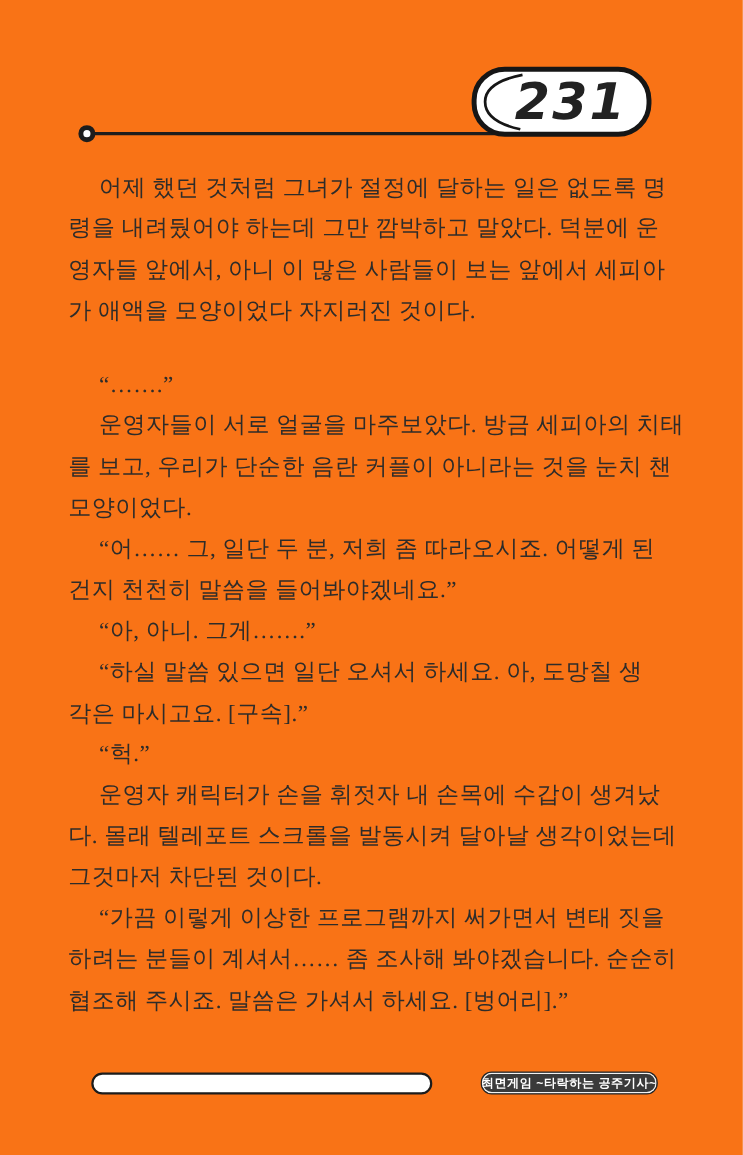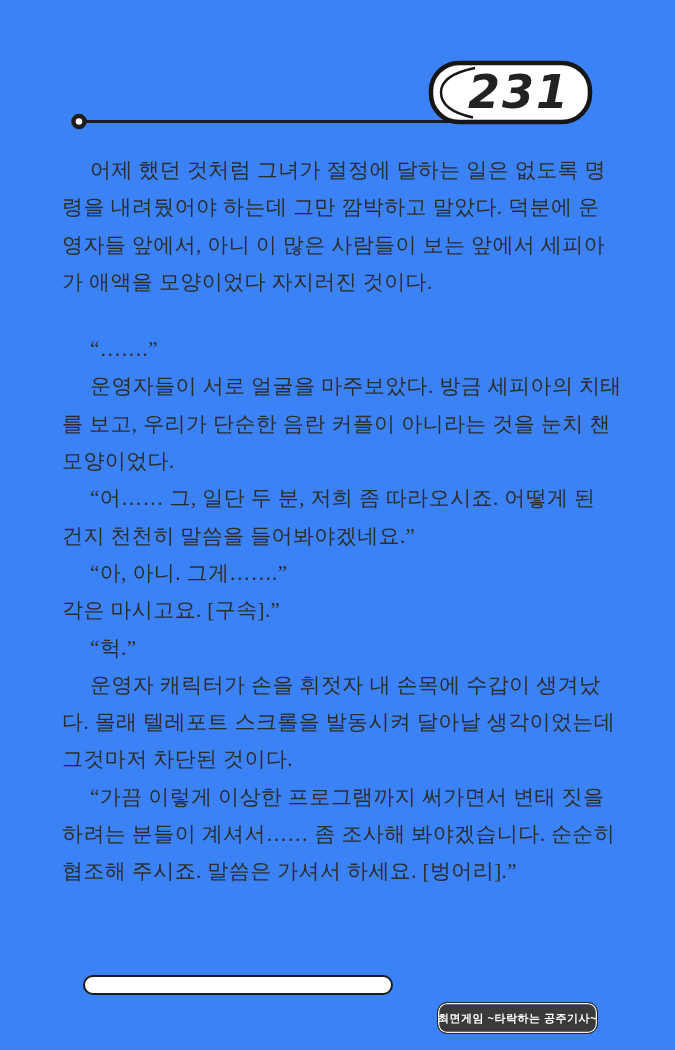--- a/index.html
+++ b/index.html
@@ -4,21 +4,21 @@
 <style>
   html, body { margin: 0; padding: 0; }
   body {
     width: 675px; height: 1050px;
     background: #f2f2f0;
     font-family: "Liberation Serif", "DejaVu Serif", serif;
   }
   .page {
     position: relative;
     width: 675px; height: 1050px;
-    background: #3b82f6;
+    background: #f97316;
     overflow: hidden;
   }
   .header-svg {
     position: absolute; top: 0; left: 0;
   }
   .page-num {
     font-family: "DejaVu Sans", "Liberation Sans", sans-serif;
     font-weight: bold;
     font-style: italic;
     letter-spacing: 2px;
@@ -41,33 +41,32 @@
     left: 83px; top: 975px;
     width: 310px; height: 20px;
     box-sizing: border-box;
     border: 2.5px solid #1c1c1c;
     border-radius: 11px;
     background: #ffffff;
   }
   .series-badge {
     position: absolute;
     left: 437px; top: 974px;
-    width: 161px; height: 32px;
+    width: 161px; height: 21px;
     box-sizing: border-box;
     background: #3a3a3a;
     border: 1.5px solid #262626;
     border-radius: 10px;
     box-shadow: inset 0 0 0 1.3px #f2f2f2;
     display: flex; align-items: center; justify-content: center;
     color: #ffffff;
     font-family: "Liberation Sans", "DejaVu Sans", sans-serif;
     font-size: 11px;
     font-weight: bold;
     letter-spacing: 0.5px;
-    margin-top: 28px;
   }
 </style>
 </head>
 <body>
 
 <div class="page">
 
   <svg class="header-svg" width="675" height="150" viewBox="0 0 675 150">
     <line x1="84" y1="121.5" x2="470" y2="121.5" stroke="#1d1d1d" stroke-width="3"></line>
     <circle cx="79" cy="121.5" r="5.5" fill="#ffffff" stroke="#1d1d1d" stroke-width="4.5"></circle>
@@ -82,20 +81,21 @@
       <div class="line"><span>영자들 앞에서, 아니 이 많은 사람들이 보는 앞에서 세피아</span></div>
       <div class="line"><span>가 애액을 모양이었다 자지러진 것이다.</span></div>
       <div class="line blank"></div>
       <div class="line indent"><span>“…….”</span></div>
       <div class="line indent"><span>운영자들이 서로 얼굴을 마주보았다. 방금 세피아의 치태</span></div>
       <div class="line"><span>를 보고, 우리가 단순한 음란 커플이 아니라는 것을 눈치 챈</span></div>
       <div class="line"><span>모양이었다.</span></div>
       <div class="line indent"><span>“어…… 그, 일단 두 분, 저희 좀 따라오시죠. 어떻게 된</span></div>
       <div class="line"><span>건지 천천히 말씀을 들어봐야겠네요.”</span></div>
       <div class="line indent"><span>“아, 아니. 그게…….”</span></div>
+      <div class="line indent"><span>“하실 말씀 있으면 일단 오셔서 하세요. 아, 도망칠 생</span></div>
       <div class="line"><span>각은 마시고요. </span><span class="bold">[구속]</span><span>.”</span></div>
       <div class="line indent"><span>“헉.”</span></div>
       <div class="line indent"><span>운영자 캐릭터가 손을 휘젓자 내 손목에 수갑이 생겨났</span></div>
       <div class="line"><span>다. 몰래 텔레포트 스크롤을 발동시켜 달아날 생각이었는데</span></div>
       <div class="line"><span>그것마저 차단된 것이다.</span></div>
       <div class="line indent"><span>“가끔 이렇게 이상한 프로그램까지 써가면서 변태 짓을</span></div>
       <div class="line"><span>하려는 분들이 계셔서…… 좀 조사해 봐야겠습니다. 순순히</span></div>
       <div class="line"><span>협조해 주시죠. 말씀은 가셔서 하세요. </span><span class="bold">[벙어리]</span><span>.”</span></div>
     </div>
 

